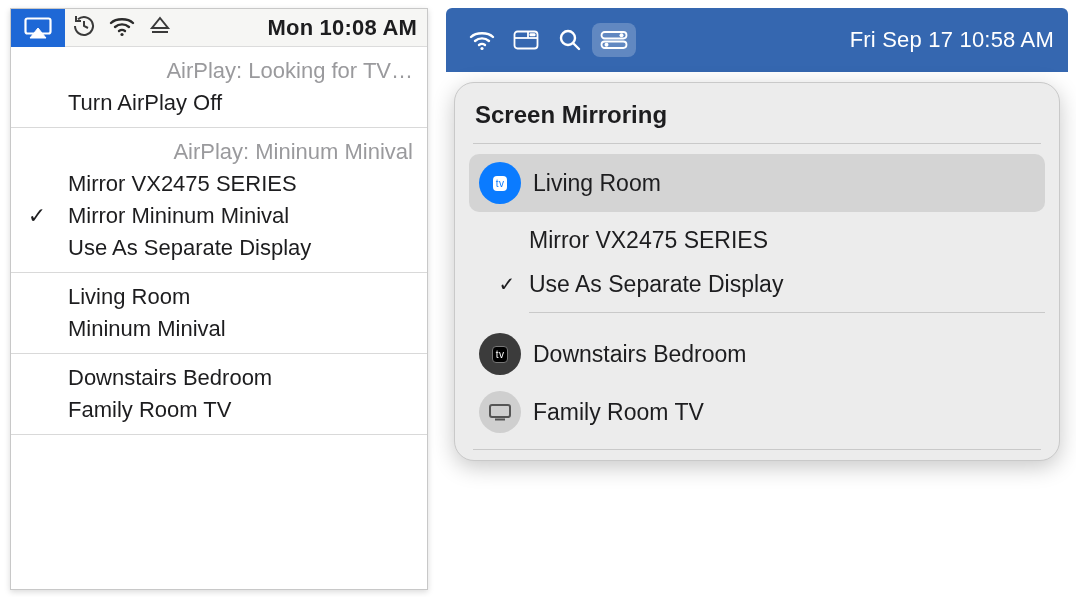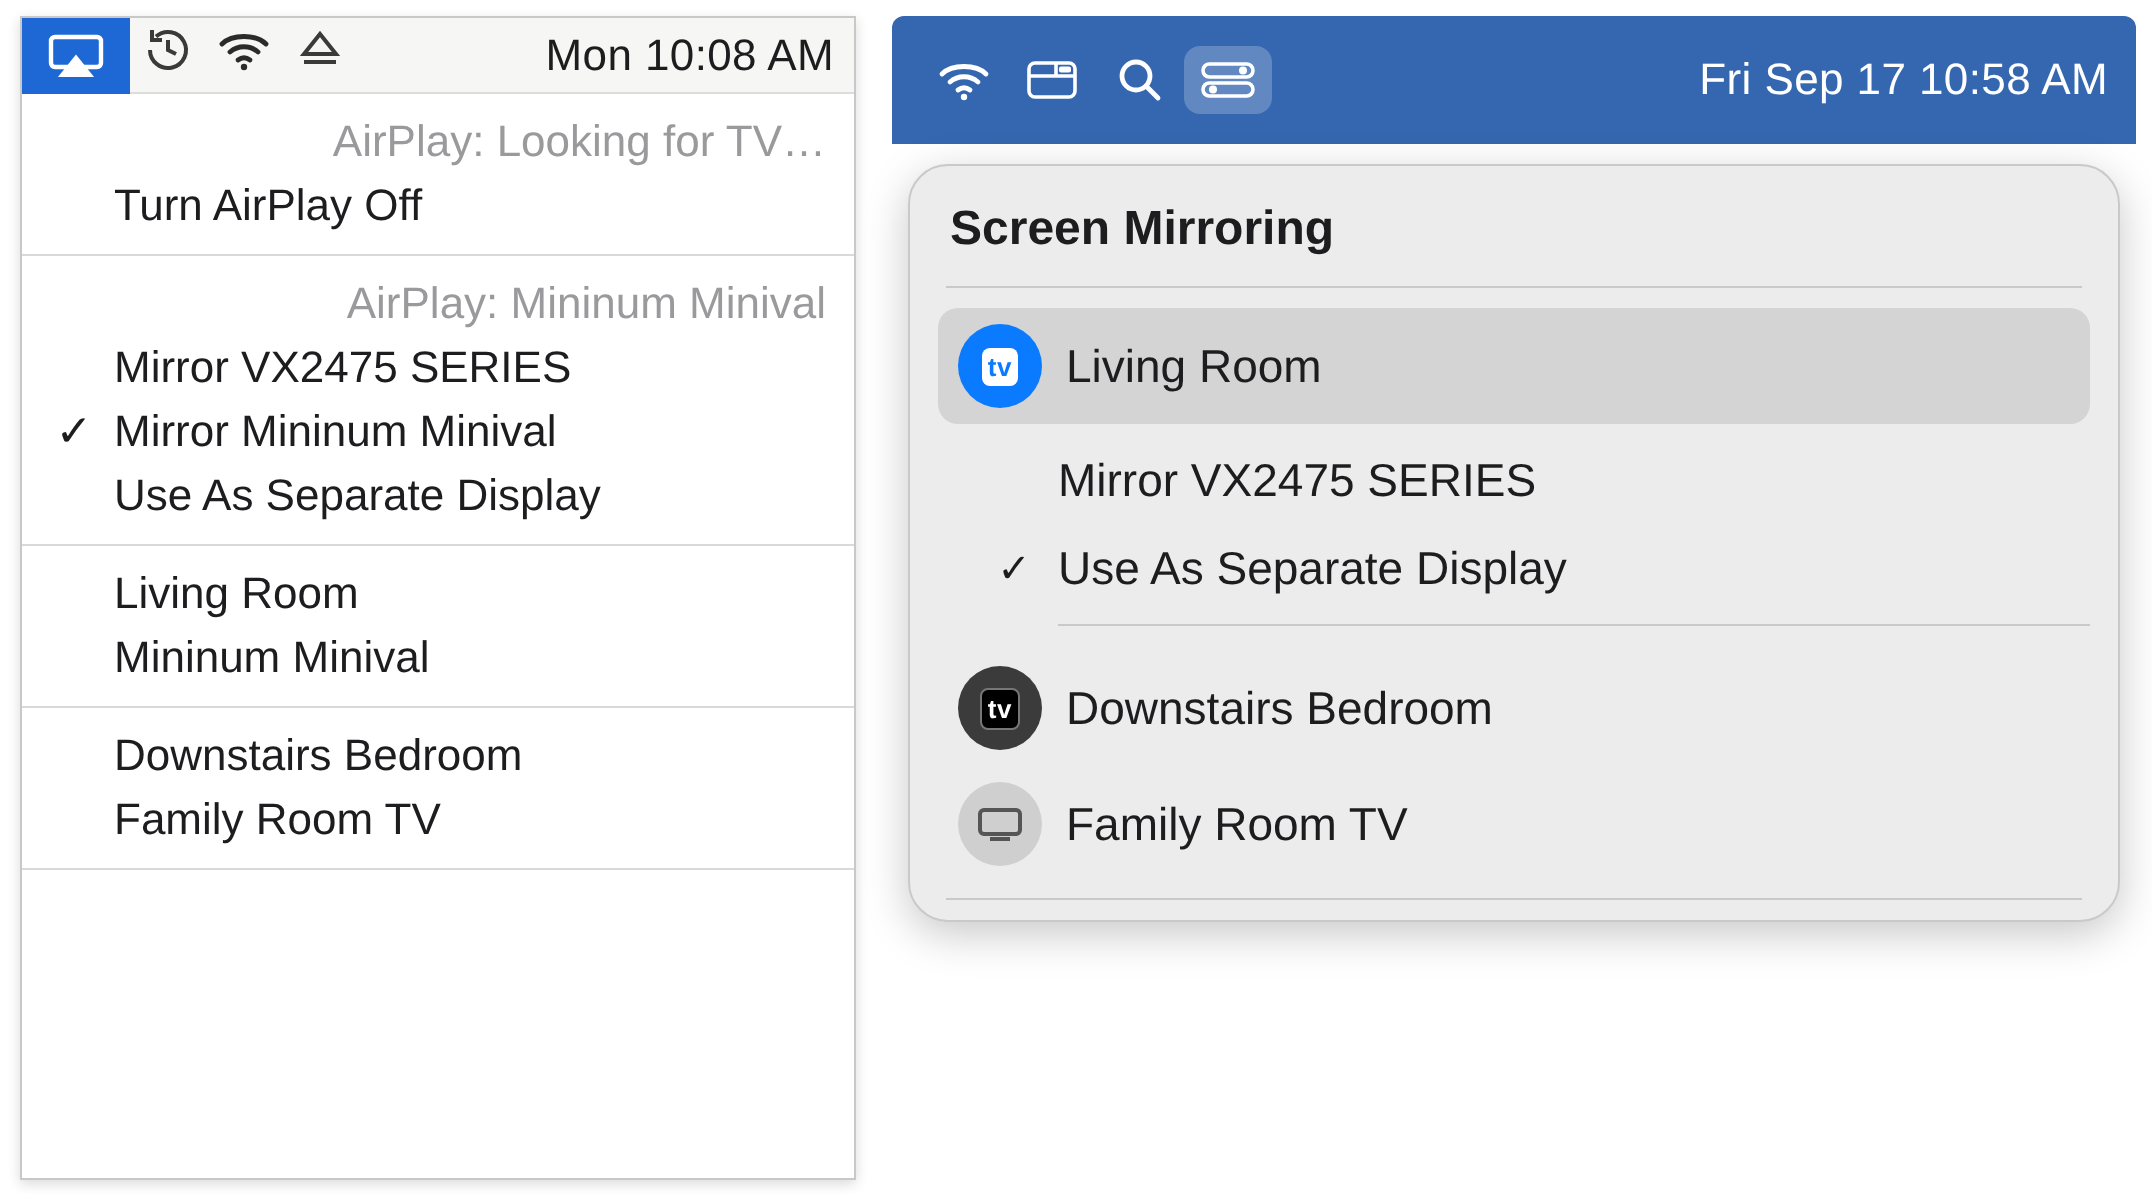--- a/index.html
+++ b/index.html
@@ -42,21 +42,21 @@
   }
   .left-airplay-tile svg { stroke:#fff; fill:#fff; }
   .left-icon {
     width: 38px;
     text-align: center;
     color: #3a3a3a;
   }
   .left-clock {
     margin-left: auto;
     font-size: 22px;
-    font-weight: 400;
+    font-weight: 700;
     padding-right: 2px;
     letter-spacing: 0.2px;
     white-space: nowrap;
     overflow: hidden;
   }
   .left-menu {
     padding: 0;
   }
   .left-sep {
     height: 1px;
@@ -75,21 +75,21 @@
     font-size: 22px;
     line-height: 32px;
     display: flex;
     align-items: center;
   }
   .left-check {
     width: 24px;
     display: inline-block;
     text-align: center;
   }
-  .left-item .txt { margin-left: 8px; }
+  .left-item .txt { margin-left: 19px; }
 
   
   .right-panel {
     position: absolute;
     top: 8px;
     left: 446px;
     width: 622px;
   }
   .right-menubar {
     height: 64px;
@@ -166,22 +166,22 @@
     display: flex;
     align-items: center;
     justify-content: center;
   }
   .circle.blue  { background: #0a7bff; }
   .circle.dark  { background: #3b3b3b; }
   .circle.grey  { background: #cfcfcf; }
   .atv-badge {
     background:#fff;
     color:#0a7bff;
-    font-size:13px;
-    font-weight:700;
+    font-size:10px;
+    font-weight:400;
     border-radius:4px;
     padding:2px 3px;
     letter-spacing:0.3px;
     display:flex;
     align-items:center;
   }
   .atv-badge.dark { background:#000; color:#fff; }
   .sub-group {
     margin: 6px 0 6px 60px;
     padding-right: 6px;

